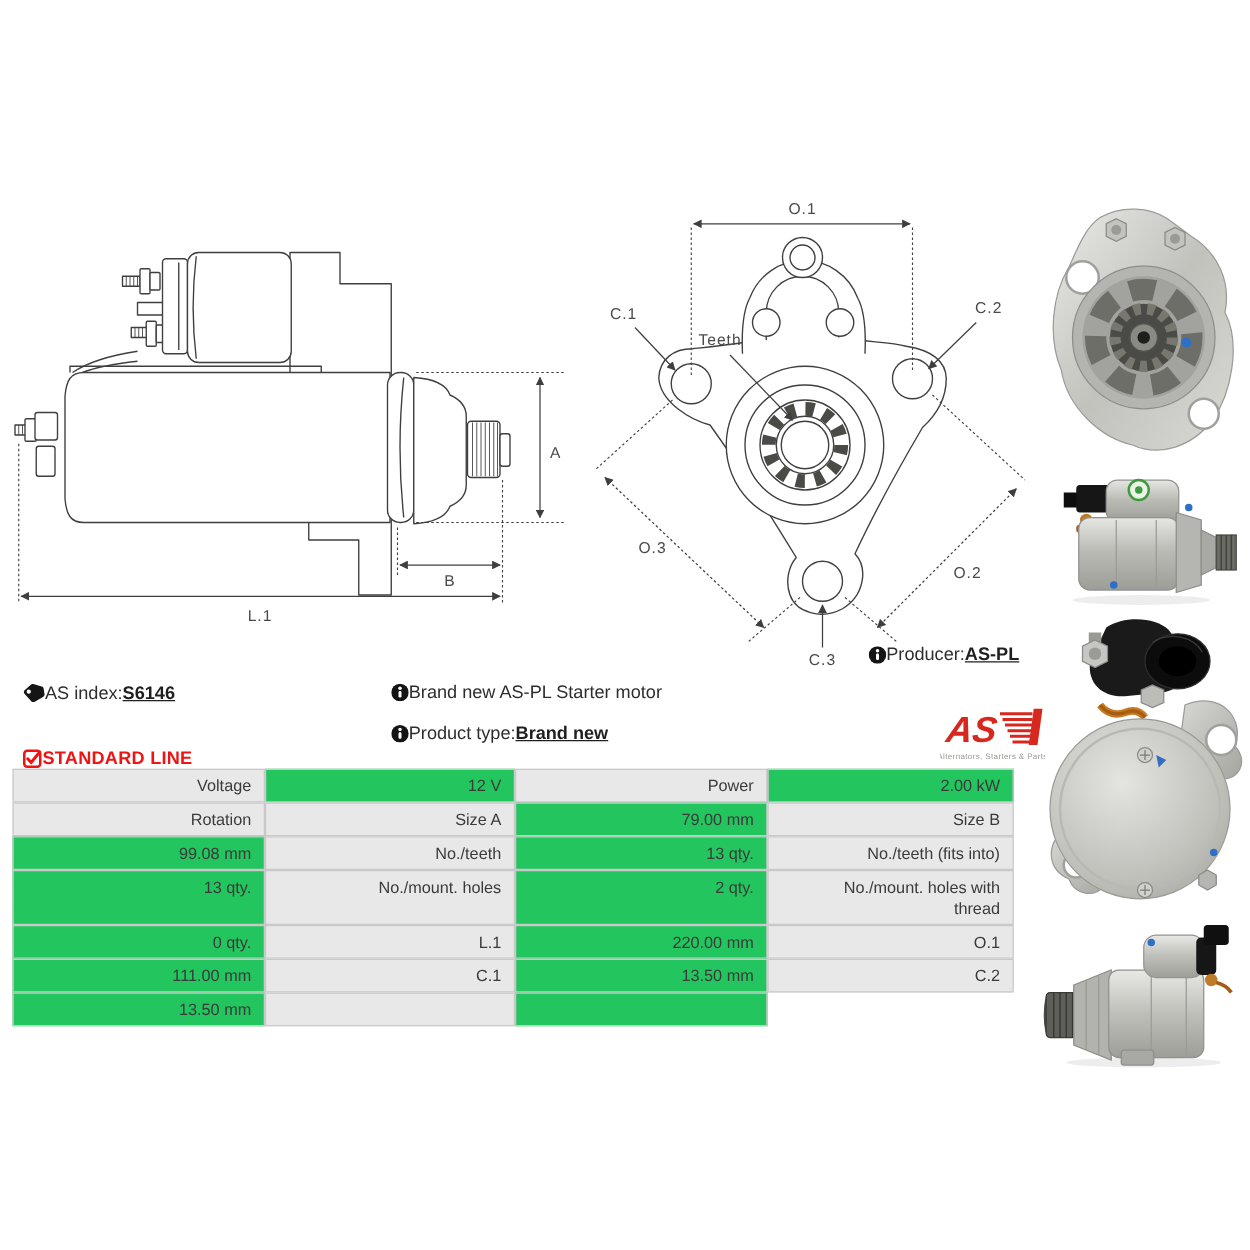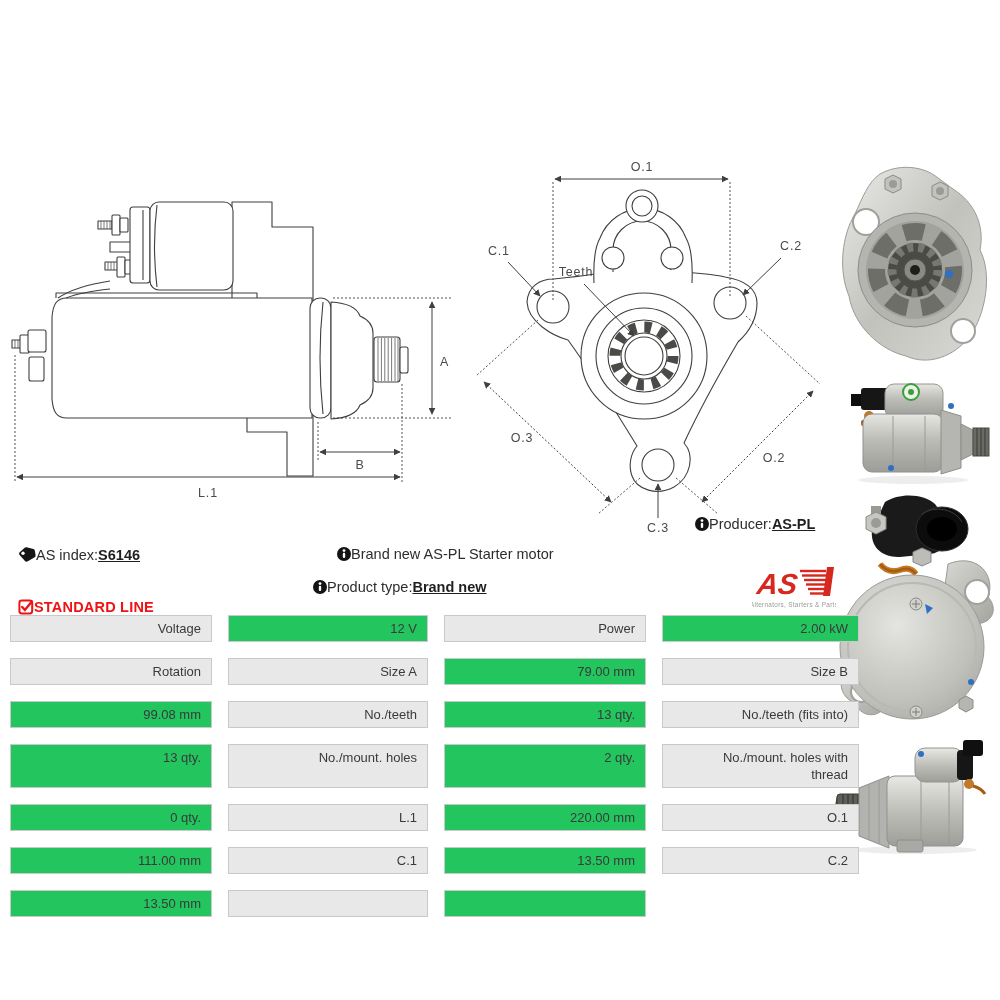--- a/index.html
+++ b/index.html
@@ -9,21 +9,21 @@
 
   
   .info-item{position:absolute;display:flex;align-items:center;gap:0;
              font-size:14.5px;color:#2d2d2d;white-space:nowrap;}
   .info-item b{font-weight:bold;color:#1f1f1f;text-decoration:underline;}
   .red-line{color:#ef1313;font-weight:bold;letter-spacing:.2px;}
   .ic{flex:0 0 auto;display:block;}
 
   
   .spec-table{position:absolute;left:10px;top:615px;width:807px;
-              display:grid;grid-template-columns:202px 200px 202px 197px;gap:16px;
+              display:grid;grid-template-columns:202px 200px 202px 197px;gap:0;
               font-size:13px;color:#3a3a3a;}
   .cell{border:1px solid #c9c9c9;padding:4px 10px;text-align:right;line-height:17px;}
   .lab{background:#e8e8e8;padding-left:36px;}
   .val{background:#22c55e;}
 
   
   .abs{position:absolute;}
   .dim-label{font-size:12.5px;fill:#4a4a4a;letter-spacing:.8px;}
 </style>
 </head>
@@ -280,21 +280,21 @@
   </div>
 
   <div class="info-item" style="left:18px;top:579px;margin-top:20px;">
     <svg class="ic" width="16" height="16" viewBox="0 0 16 16">
       <rect x="1.4" y="1.6" width="12.8" height="12.8" rx="2.4" fill="none" stroke="#ef1313" stroke-width="2"></rect>
       <path d="M4.2,8 L6.9,11 L13.8,2.6" fill="none" stroke="#ef1313" stroke-width="2.4" stroke-linecap="round"></path>
     </svg>
     <span class="red-line">STANDARD LINE</span>
   </div>
 
-  <div class="info-item" style="left:313px;top:546px;margin-left:24px;">
+  <div class="info-item" style="left:313px;top:546px;">
     <svg class="ic" width="14" height="14" viewBox="0 0 14 14">
       <circle cx="7" cy="7" r="7" fill="#141414"></circle>
       <circle cx="7" cy="3.6" r="1.4" fill="#fff"></circle>
       <rect x="5.8" y="5.8" width="2.4" height="5.2" rx="1.1" fill="#fff"></rect>
     </svg>
     <span>Brand new AS-PL Starter motor</span>
   </div>
 
   <div class="info-item" style="left:313px;top:579px;">
     <svg class="ic" width="14" height="14" viewBox="0 0 14 14">

